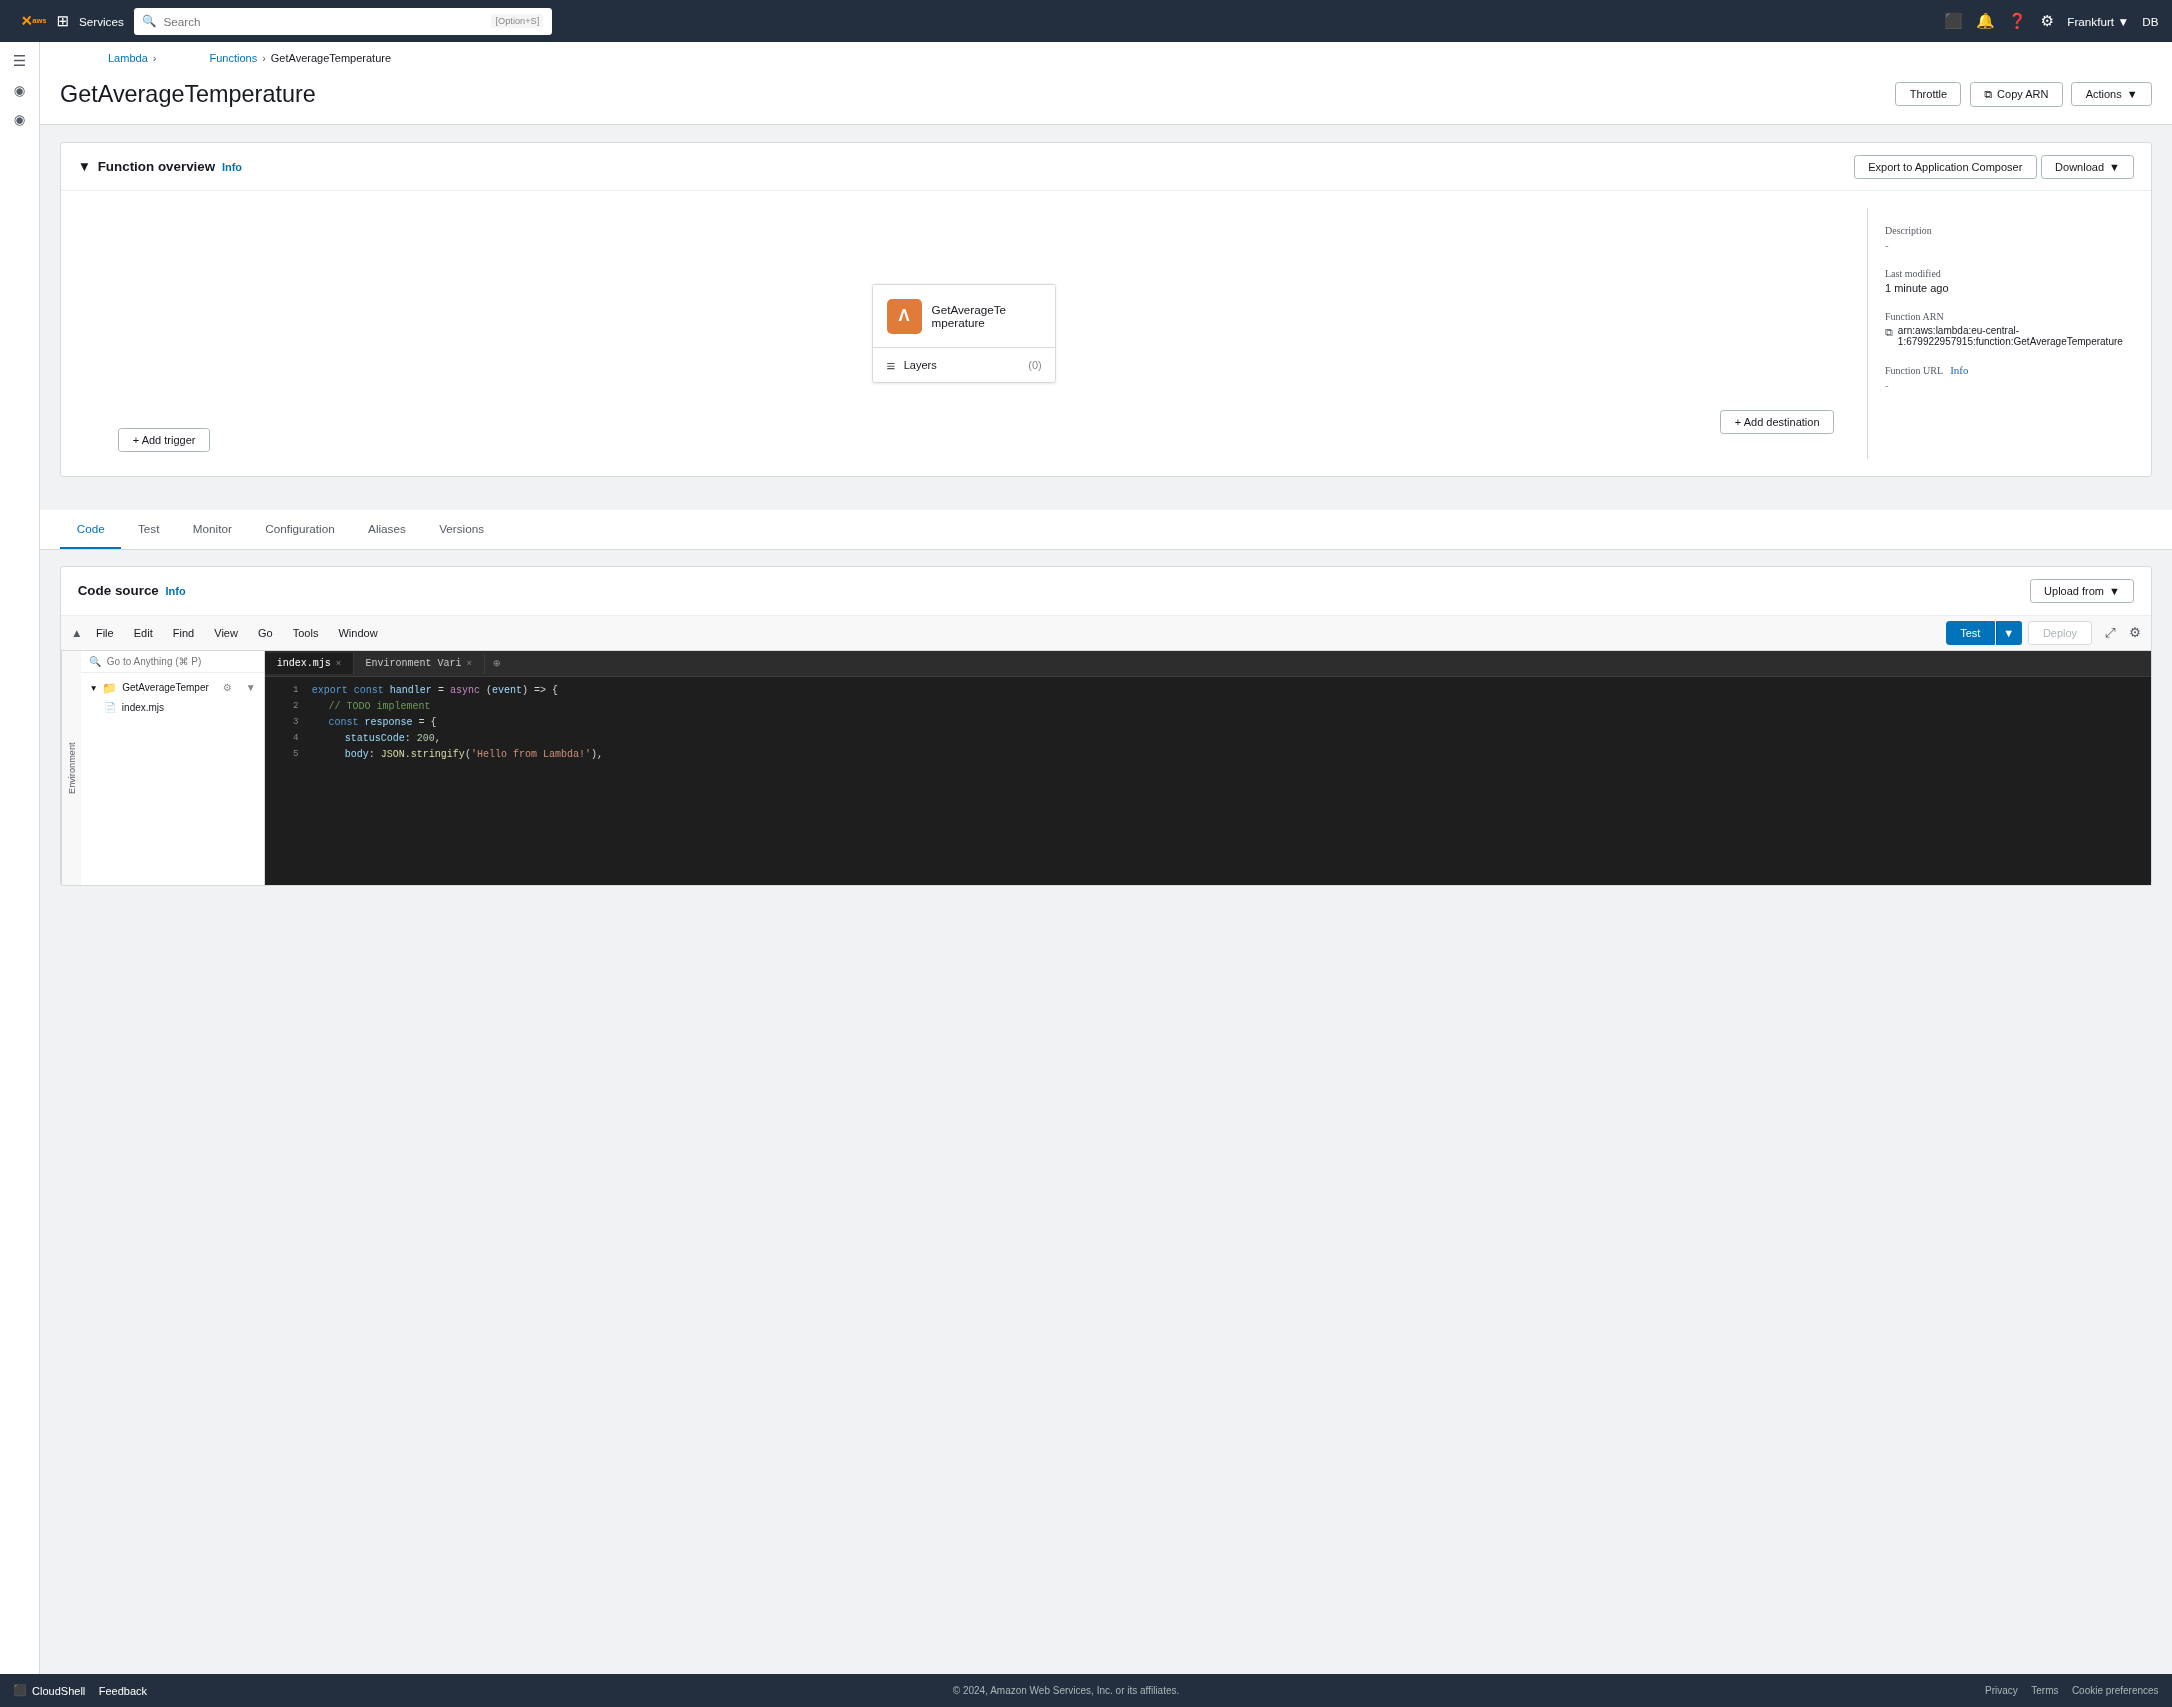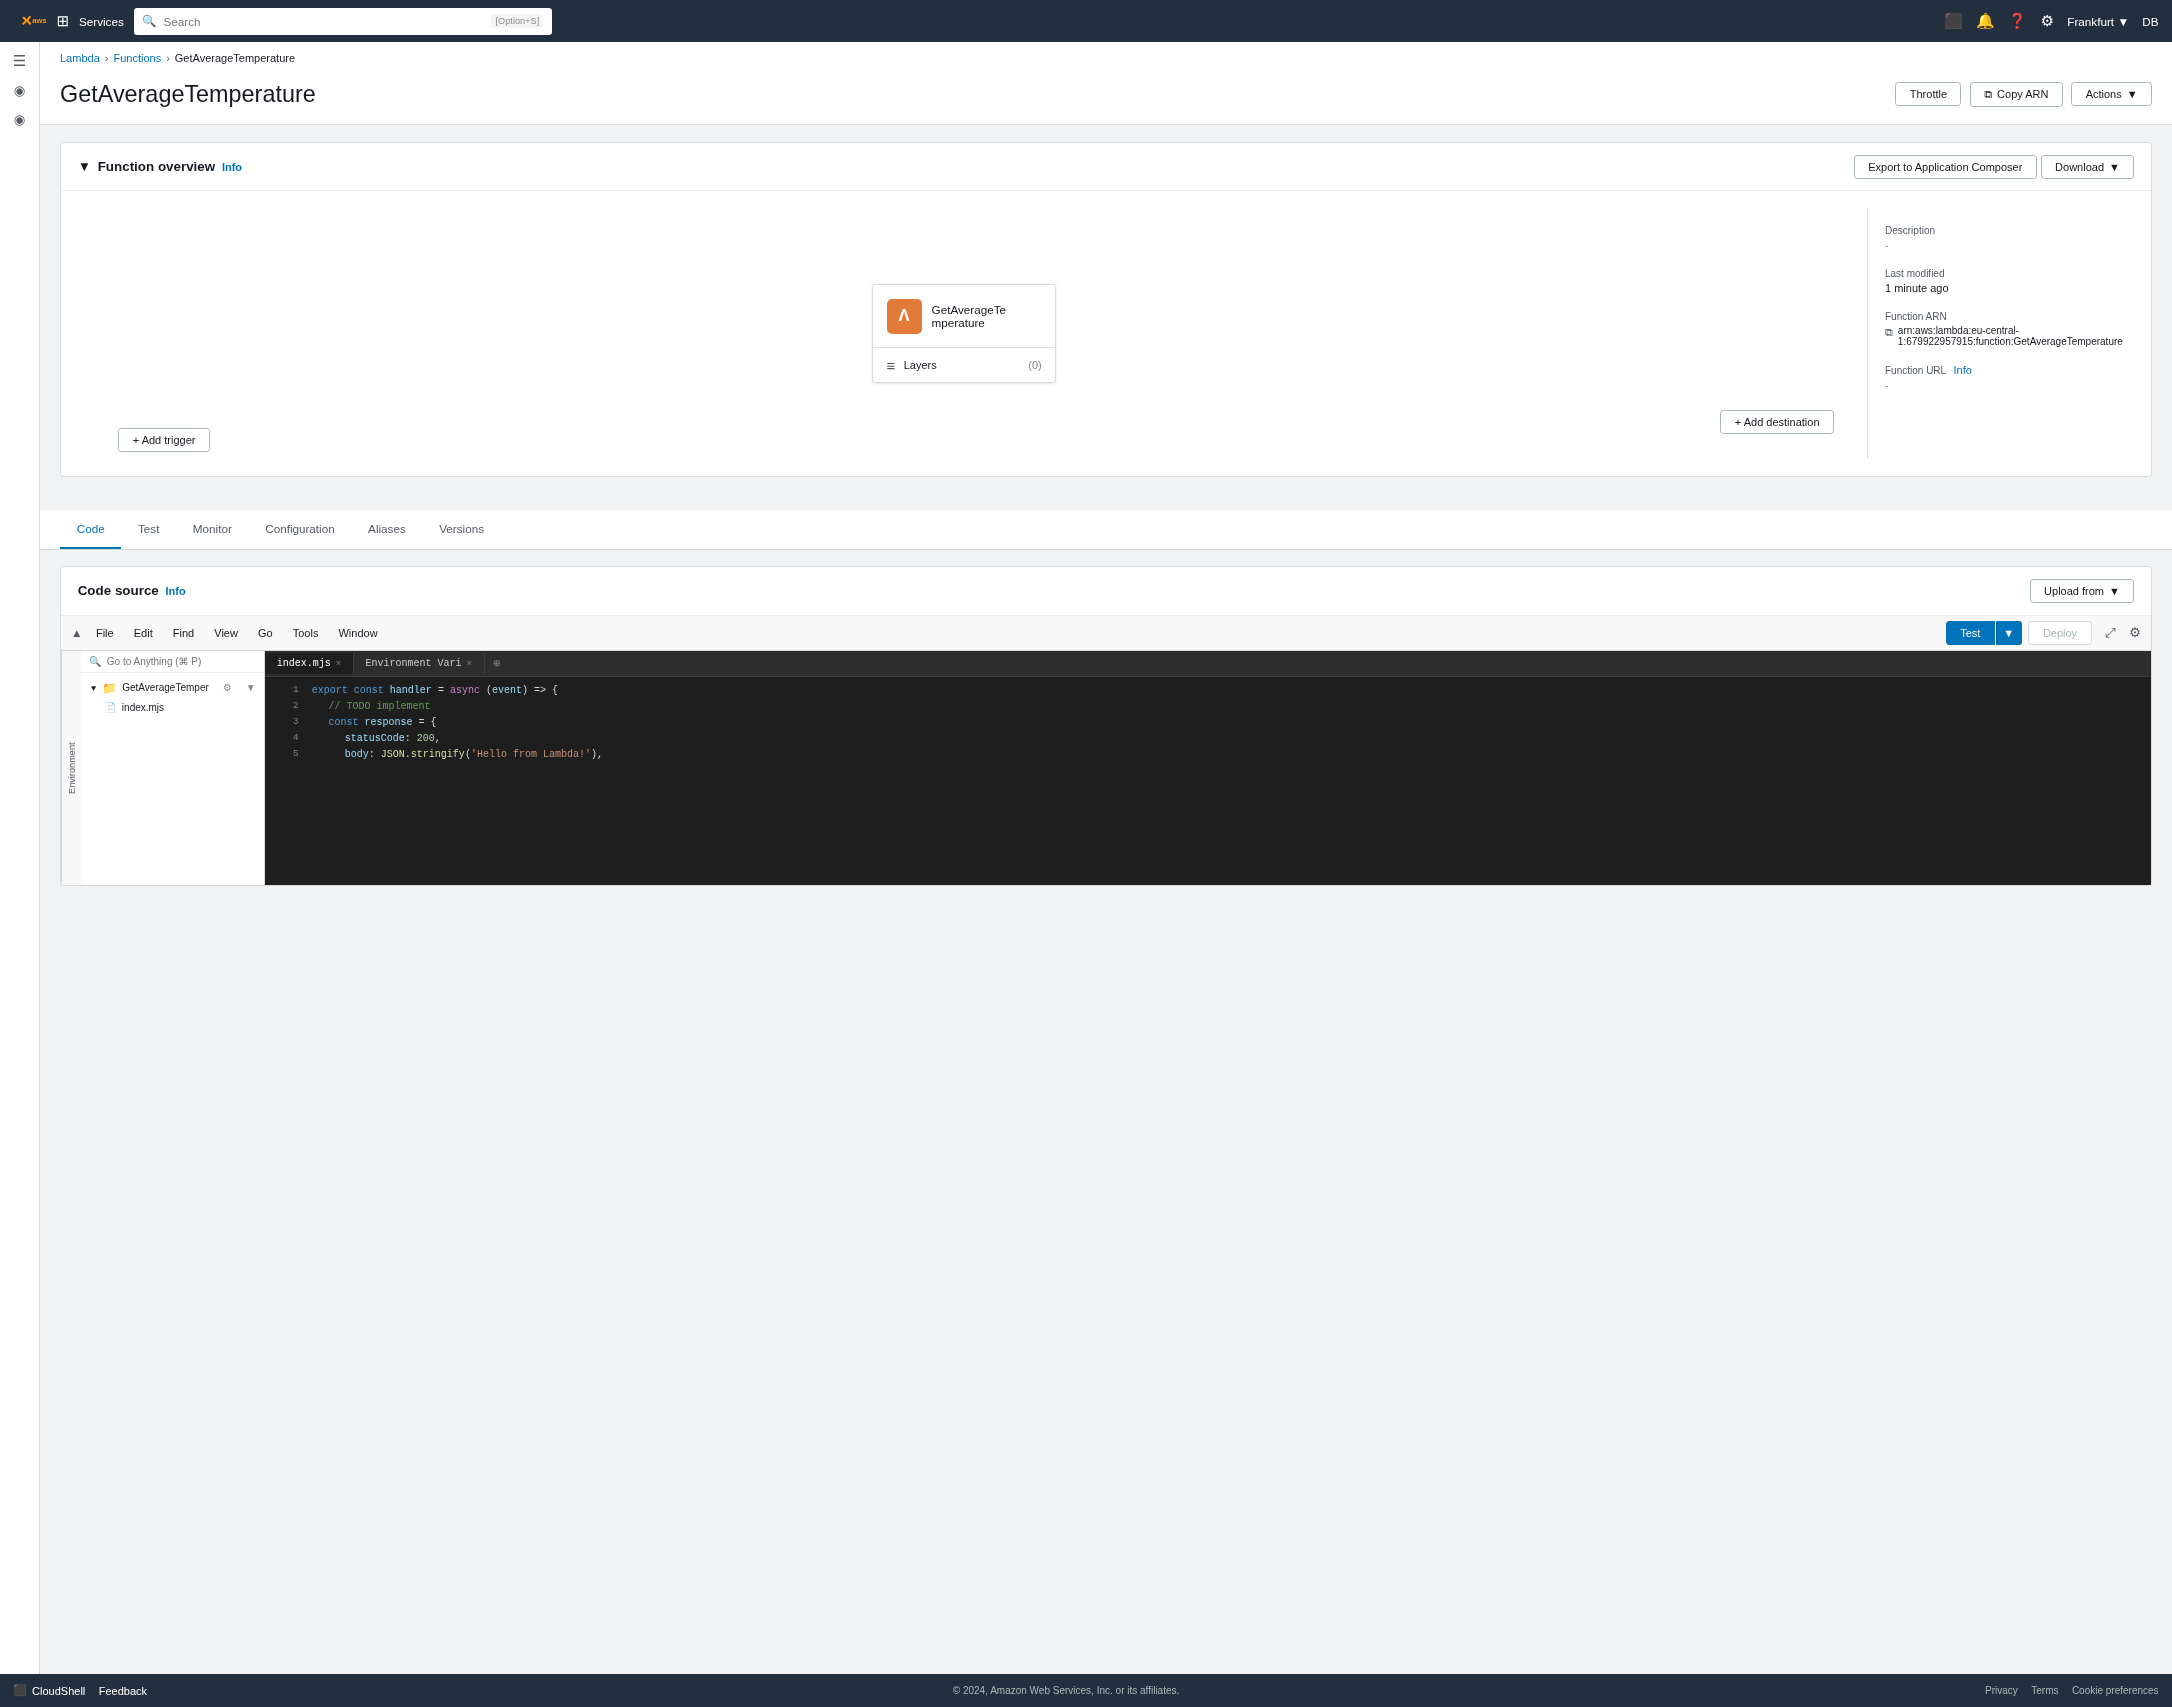--- a/index.html
+++ b/index.html
@@ -86,21 +86,21 @@
 
     
     .breadcrumb {
       padding: 10px 20px 6.7px;
       display: flex;
       align-items: center;
       gap: 5px;
       font-size: 11px;
       background: #fff;
     }
-    .breadcrumb a { color: #0073bb; text-decoration: none; }
+    .breadcrumb a { color: #0073bb; text-decoration: none; margin-left: 48px; }
     .breadcrumb-sep { color: #545b64; }
     .breadcrumb-current { color: #16191f; }
 
     
     .page-header {
       background: #fff;
       padding: 10px 20px 16.7px;
       display: flex;
       align-items: center;
       justify-content: space-between;
@@ -227,21 +227,21 @@
     .add-destination-btn { right: 16.7px; bottom: 25px; }
 
     
     .info-panel {
       width: 267px;
       border-left: 0.8px solid #d5dbdb;
       padding: 16.7px;
       font-size: 11px;
     }
     .info-item { margin-bottom: 16.7px; }
-    .info-label { color: #545b64; margin-bottom: 3.3px; font-size: 10px; }
+    .info-label { color: #545b64; margin-bottom: 3.3px; font-size: 10px; font-family: Liberation Serif, serif; }
     .info-value { color: #16191f; font-weight: 500; }
     .info-value.muted { color: #888; font-weight: normal; }
     .arn-value {
       font-size: 10px;
       color: #16191f;
       display: flex;
       align-items: flex-start;
       gap: 5px;
       margin-top: 3.3px;
     }

